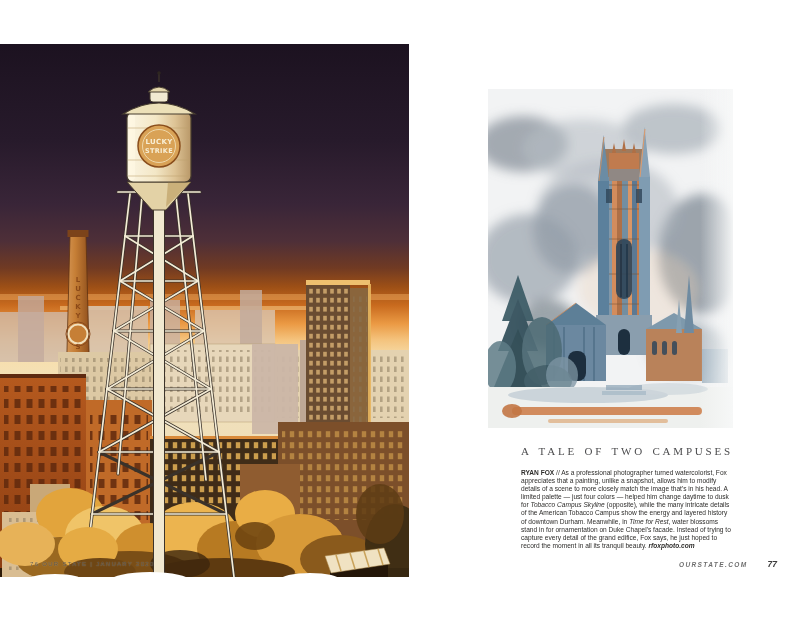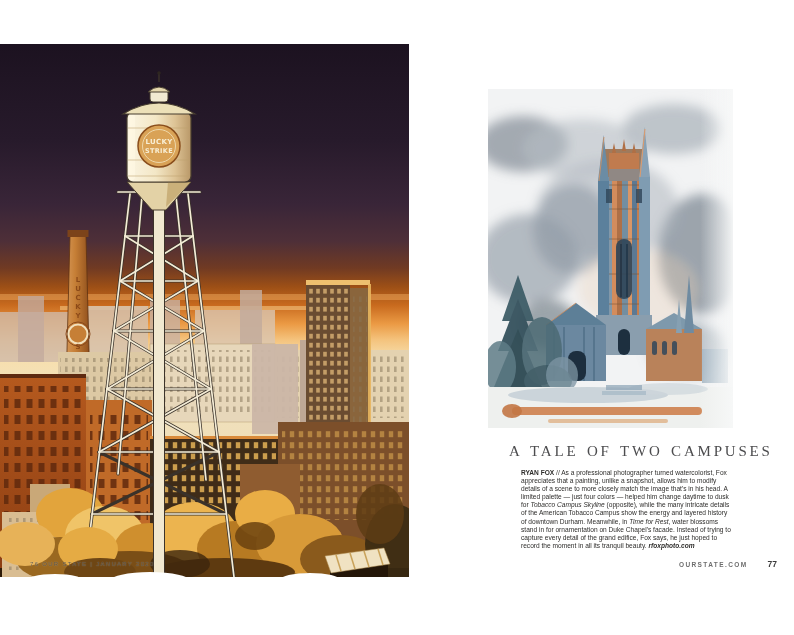--- a/index.html
+++ b/index.html
@@ -5,27 +5,27 @@
   html,body{margin:0;padding:0;background:#ffffff;}
   .page{position:relative;width:794px;height:635px;background:#ffffff;overflow:hidden;
         font-family:"Liberation Sans",sans-serif;}
   .artwork{position:absolute;}
   svg{display:block;}
   
   .left-footer{position:absolute;left:30px;top:517px;font-size:6px;letter-spacing:1.3px;
                color:#46443f;opacity:.8;text-shadow:0 0 1px rgba(255,255,255,.65);white-space:nowrap;}
   
   .article-title{position:absolute;left:509px;top:441px;width:236px;text-align:center;
-                 font-family:"Liberation Serif",serif;font-weight:400;font-size:15px;
+                 font-family:"Liberation Serif",serif;font-weight:400;font-size:11px;
                  letter-spacing:2.8px;word-spacing:2px;color:#4c4c4e;line-height:20px;white-space:nowrap;}
   .article-body{position:absolute;left:521px;top:469px;width:213px;font-size:6.6px;
                 line-height:8.1px;color:#2e2d2b;text-align:left;}
   .article-body .b{font-weight:bold;}
   .article-body .i{font-style:italic;}
-  .page-footer-right{position:absolute;right:17px;top:559px;display:flex;align-items:baseline;gap:20px;}
+  .page-footer-right{position:absolute;right:17px;top:559px;display:flex;align-items:baseline;gap:20px;font-style:italic;}
   .footer-site{font-size:6.5px;letter-spacing:1.4px;color:#6e6e6e;font-weight:bold;}
   .footer-num{font-size:8.5px;font-weight:bold;color:#3c3c3c;}
 </style>
 </head>
 <body>
 
 <div class="page">
 
   <div class="artwork" style="left:0;top:44px;width:409px;height:533px;">
     <svg width="409" height="533" viewBox="0 0 409 533">

